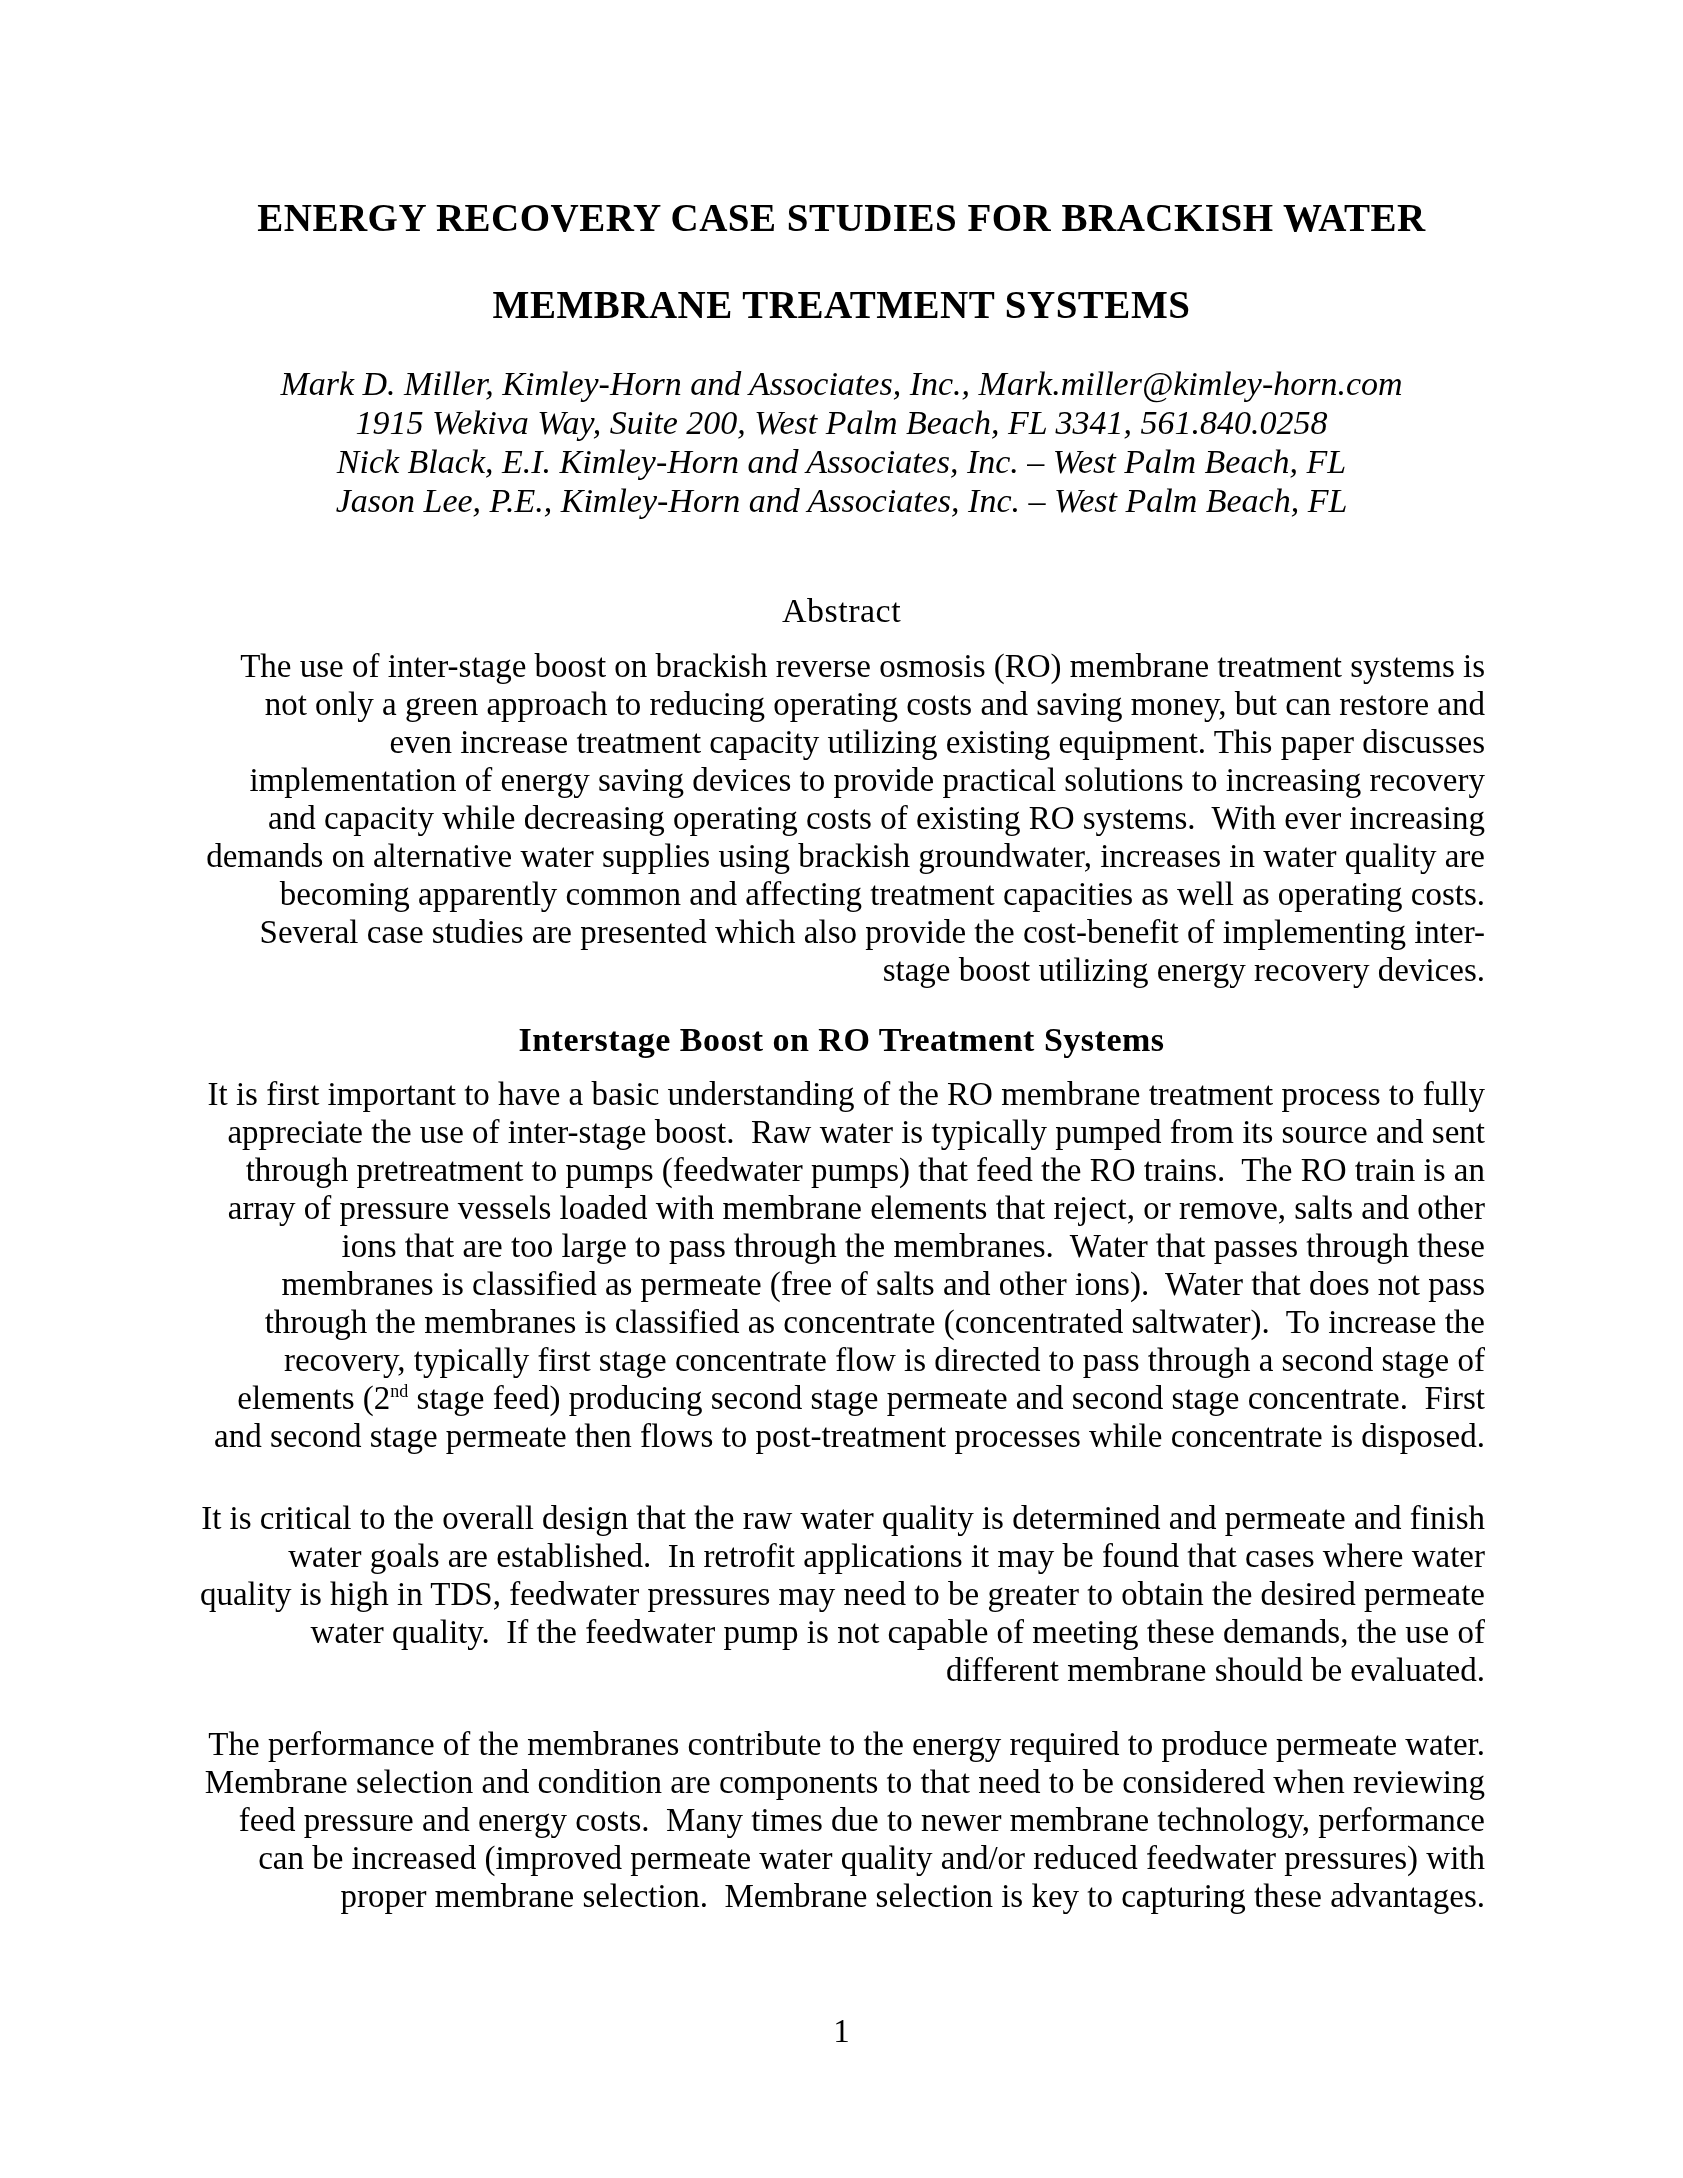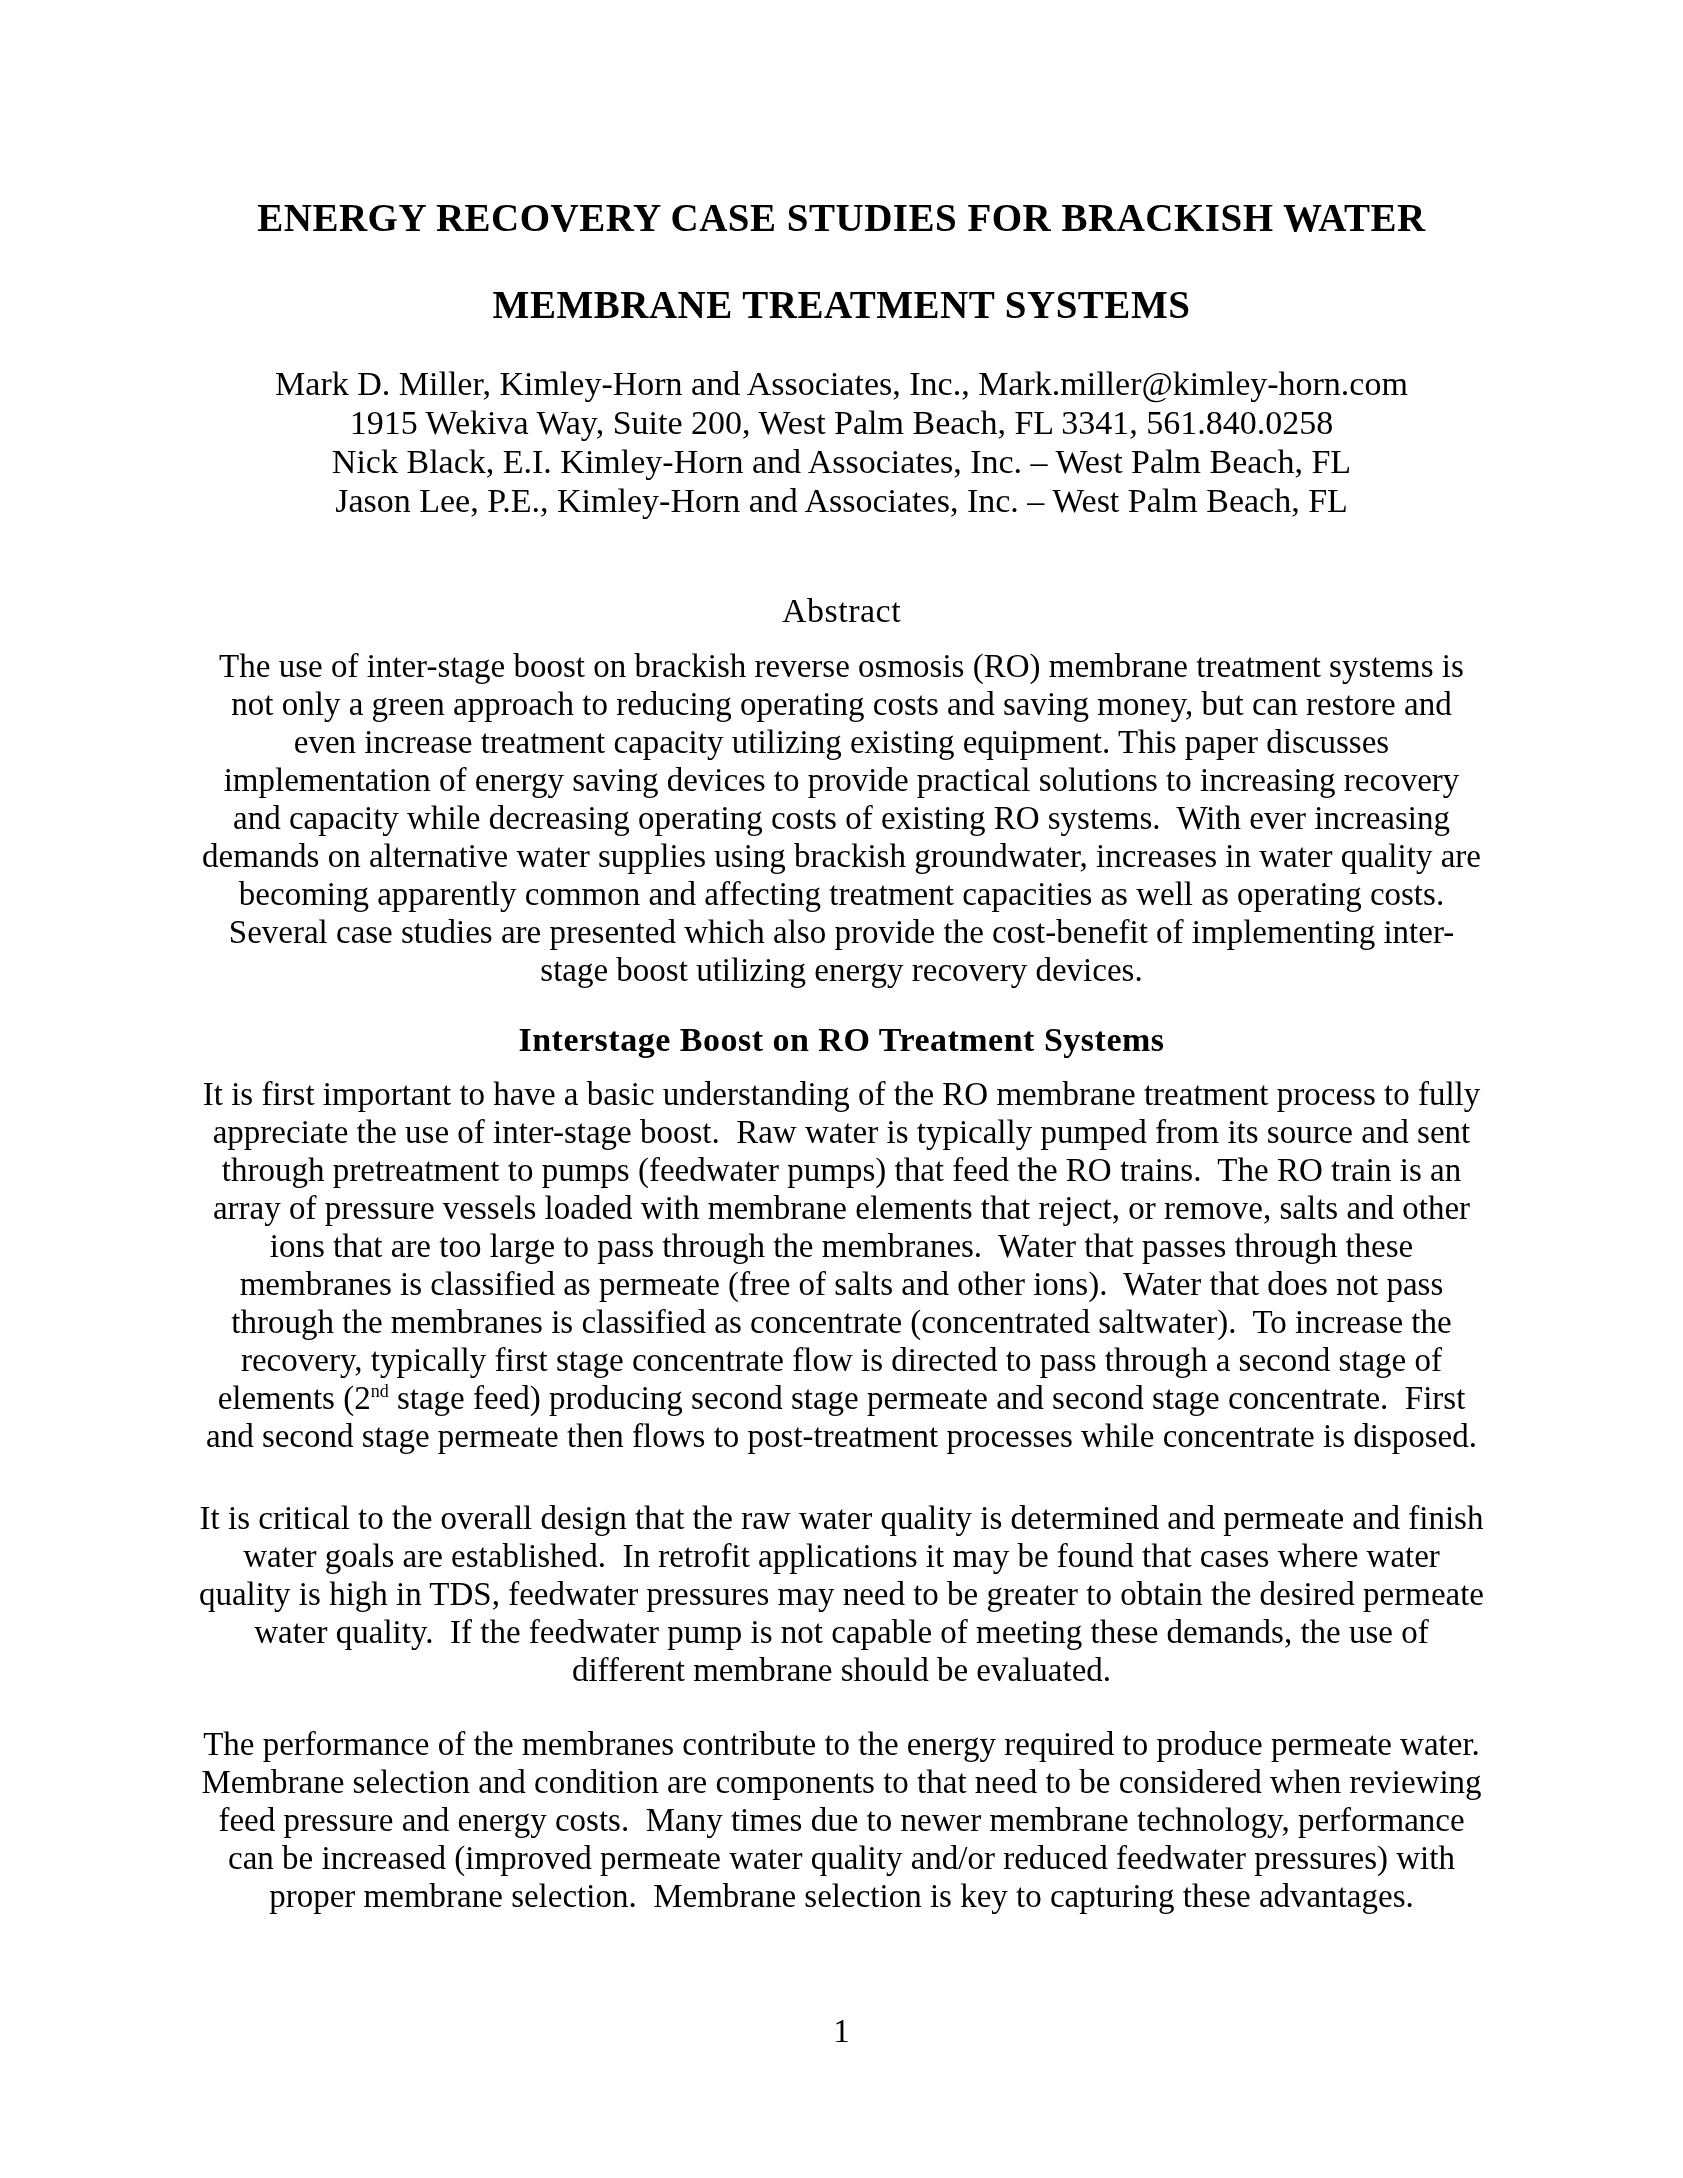--- a/index.html
+++ b/index.html
@@ -31,21 +31,21 @@
     font-weight: bold;
   }
   .title-line.first { margin-top: 196px; }
   .title-line.second { margin-top: 43px; }
   .authors {
     margin-top: 37px;
     text-align: center;
     font-size: 34px;
     line-height: 39px;
   }
-  .author-line { white-space: pre-wrap; }
+  .author-line { white-space: pre-wrap; font-style: italic; }
   .heading {
     margin-top: 71px;
     text-align: center;
     font-size: 34px;
     line-height: 39px;
     letter-spacing: 0.5px;
     white-space: pre-wrap;
   }
   .section-heading {
     margin-top: 31px;
@@ -53,21 +53,21 @@
     font-size: 34px;
     line-height: 39px;
     letter-spacing: 0.5px;
     white-space: pre-wrap;
     font-weight: bold;
   }
   p.body-para {
     margin: 0;
     font-size: 33px;
     line-height: 38px;
-    text-align: center;
+    text-align: right;
     white-space: pre-wrap;
   }
   p.abstract-para { margin-top: 17px; }
   p.para-1 { margin-top: 16px; }
   p.para-2 { margin-top: 44px; }
   p.para-3 { margin-top: 36px; }
   sup.ordinal {
     font-size: 18px;
     line-height: 0;
     vertical-align: super;

